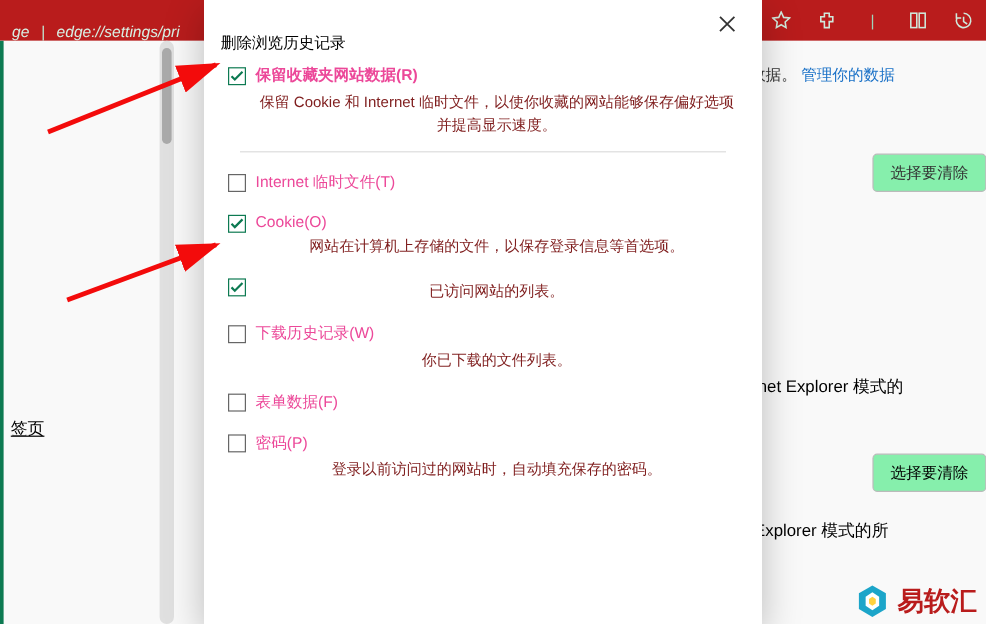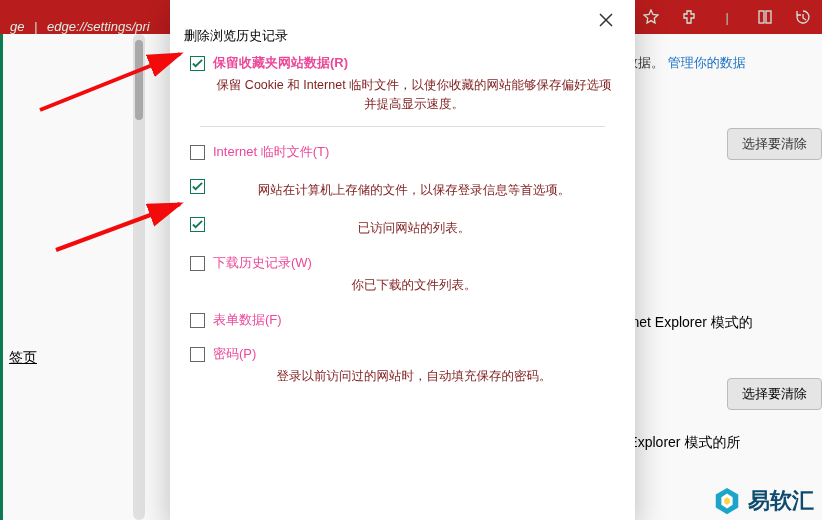--- a/index.html
+++ b/index.html
@@ -85,21 +85,21 @@
     position: absolute;
     right: 0;
     top: 20px;
     width: 210px;
     color: #333;
   }
   .bg-right .line1 { font-size: 13px; margin-bottom: 6px; }
   .bg-right .link { color: #1a71c7; cursor: pointer; }
   .bg-btn {
     border: 1px solid #bbb;
-    background: #e5e5e5;
+    background: #86efac;
     padding: 6px 14px;
     font-size: 13px;
     border-radius: 4px;
     margin-top: 16px;
     display: inline-block;
     cursor: pointer;
   }
   .bg-text2 { position: absolute; right: 0; top: 280px; width: 245px; font-size: 14px; }
   .bg-text3 { position: absolute; right: 0; top: 400px; width: 245px; font-size: 14px; }
   .sidebar-tab { position: absolute; left: 6px; top: 315px; font-size: 14px; text-decoration: underline; }
@@ -163,21 +163,21 @@
   }
   
   .wmark {
     position: absolute;
     right: 8px;
     bottom: 4px;
     display: flex;
     align-items: center;
     gap: 6px;
     font-weight: 700;
-    color: #0c4a6e;
+    color: #b91c1c;
     font-size: 22px;
   }
   .wmark .logo {
     width: 30px;
     height: 30px;
   }
 </style>
 </head>
 <body>
 
@@ -278,20 +278,21 @@
       </div>
     </div>
 
     <div class="opt">
       <div class="cb checked">
         <svg viewBox="0 0 12 12">
             <path d="M1 6l3 3 7-7" stroke="#0d7a52" stroke-width="2" fill="none"></path>
           </svg>
       </div>
       <div class="txt">
+        <div class="lbl">Cookie(O)</div>
         <div class="desc">网站在计算机上存储的文件，以保存登录信息等首选项。</div>
       </div>
     </div>
 
     <div class="opt">
       <div class="cb checked">
         <svg viewBox="0 0 12 12">
             <path d="M1 6l3 3 7-7" stroke="#0d7a52" stroke-width="2" fill="none"></path>
           </svg>
       </div>

